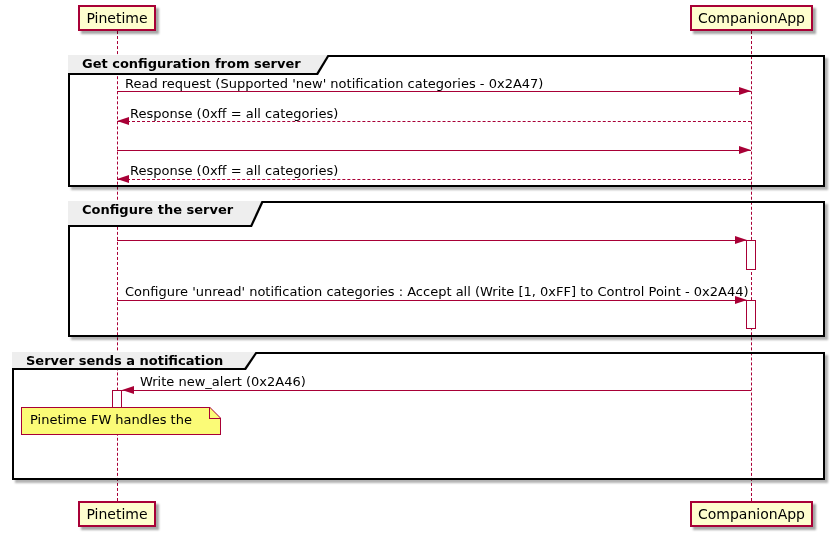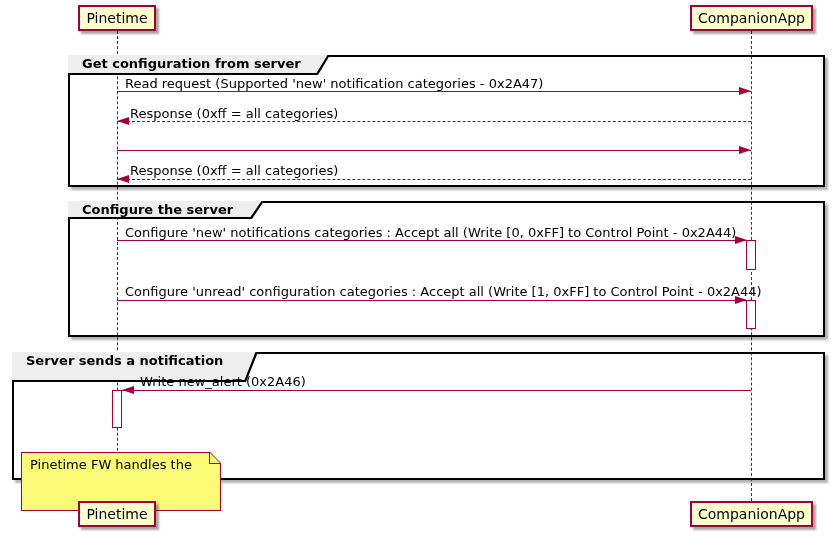--- a/index.html
+++ b/index.html
@@ -120,49 +120,48 @@
   <div class="head-left" style="left:117px;top:117px"></div>
 
   <div class="arrow solid" style="left:117px;top:150px;width:634px"></div>
   <div class="head-right" style="left:739px;top:146px"></div>
 
   <span class="msg-label" style="left:130px;top:163px">Response (0xff = all categories)</span>
   <div class="arrow dashed" style="left:117px;top:179px;width:634px"></div>
   <div class="head-left" style="left:117px;top:175px"></div>
 
   <div class="frame" style="left:68px;top:201px;width:757px;height:136px">
-    <div class="frame-header" style="width:196px;height:18px">
+    <div class="frame-header" style="width:196px;height:26px">
       <div class="frame-header-fill"></div>
       <div class="frame-title">Configure the server</div>
     </div>
   </div>
 
-  <span class="msg-label" style="left:125px;top:225px">Configure 'new' notifications categories : Accept all (Write [0, 0xFF] to Control Point - 0x2A44)</span>
   <div class="arrow solid" style="left:117px;top:240px;width:630px"></div>
   <div class="head-right" style="left:735px;top:236px"></div>
   <div class="activation" style="left:746px;top:240px;height:30px"></div>
 
-  <span class="msg-label" style="left:125px;top:284px">Configure 'unread' configuration categories : Accept all (Write [1, 0xFF] to Control Point - 0x2A44)</span>
+  <span class="msg-label" style="left:125px;top:284px">Configure 'unread' notification categories : Accept all (Write [1, 0xFF] to Control Point - 0x2A44)</span>
   <div class="arrow solid" style="left:117px;top:300px;width:630px"></div>
   <div class="head-right" style="left:735px;top:296px"></div>
   <div class="activation" style="left:746px;top:300px;height:29px"></div>
 
   <div class="frame" style="left:12px;top:352px;width:813px;height:128px">
-    <div class="frame-header" style="width:246px;height:30px">
+    <div class="frame-header" style="width:246px;height:18px">
       <div class="frame-header-fill"></div>
       <div class="frame-title">Server sends a notification</div>
     </div>
   </div>
 
   <span class="msg-label" style="left:140px;top:374px">Write new_alert (0x2A46)</span>
   <div class="arrow solid" style="left:122px;top:390px;width:629px"></div>
   <div class="head-left" style="left:122px;top:386px"></div>
   <div class="activation" style="left:112px;top:390px;height:38px"></div>
 
-  <div class="note" style="left:21px;top:452px;width:200px;height:59px">
+  <div class="note" style="left:21px;top:407px;width:200px;height:28px">
     <div class="note-fill">
       <div class="note-fold"></div>
     </div>
     <div class="note-text">
       <div>Pinetime FW handles the</div>
     </div>
   </div>
 
 </div>
 

